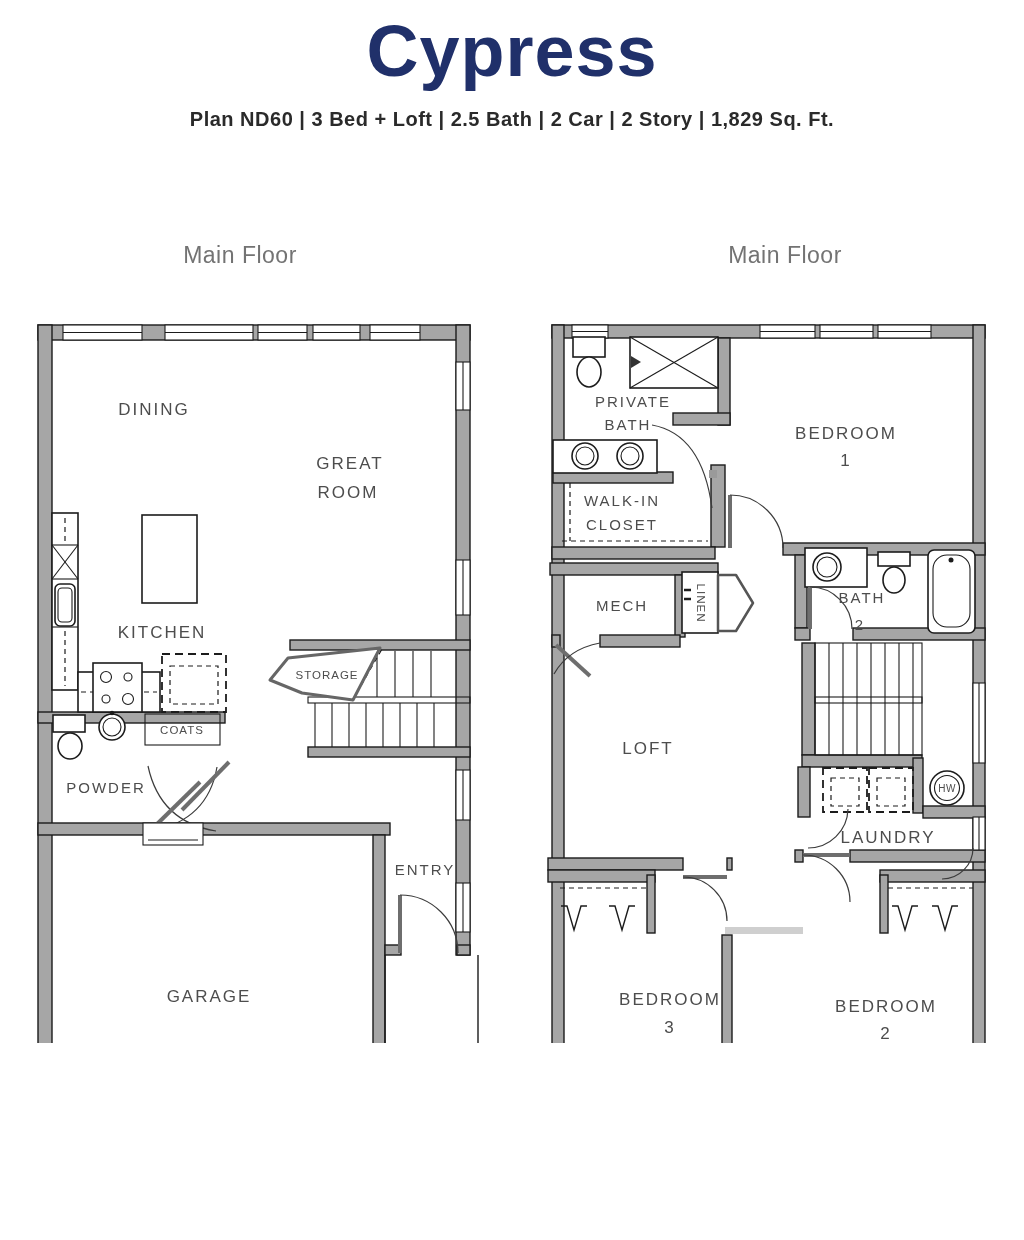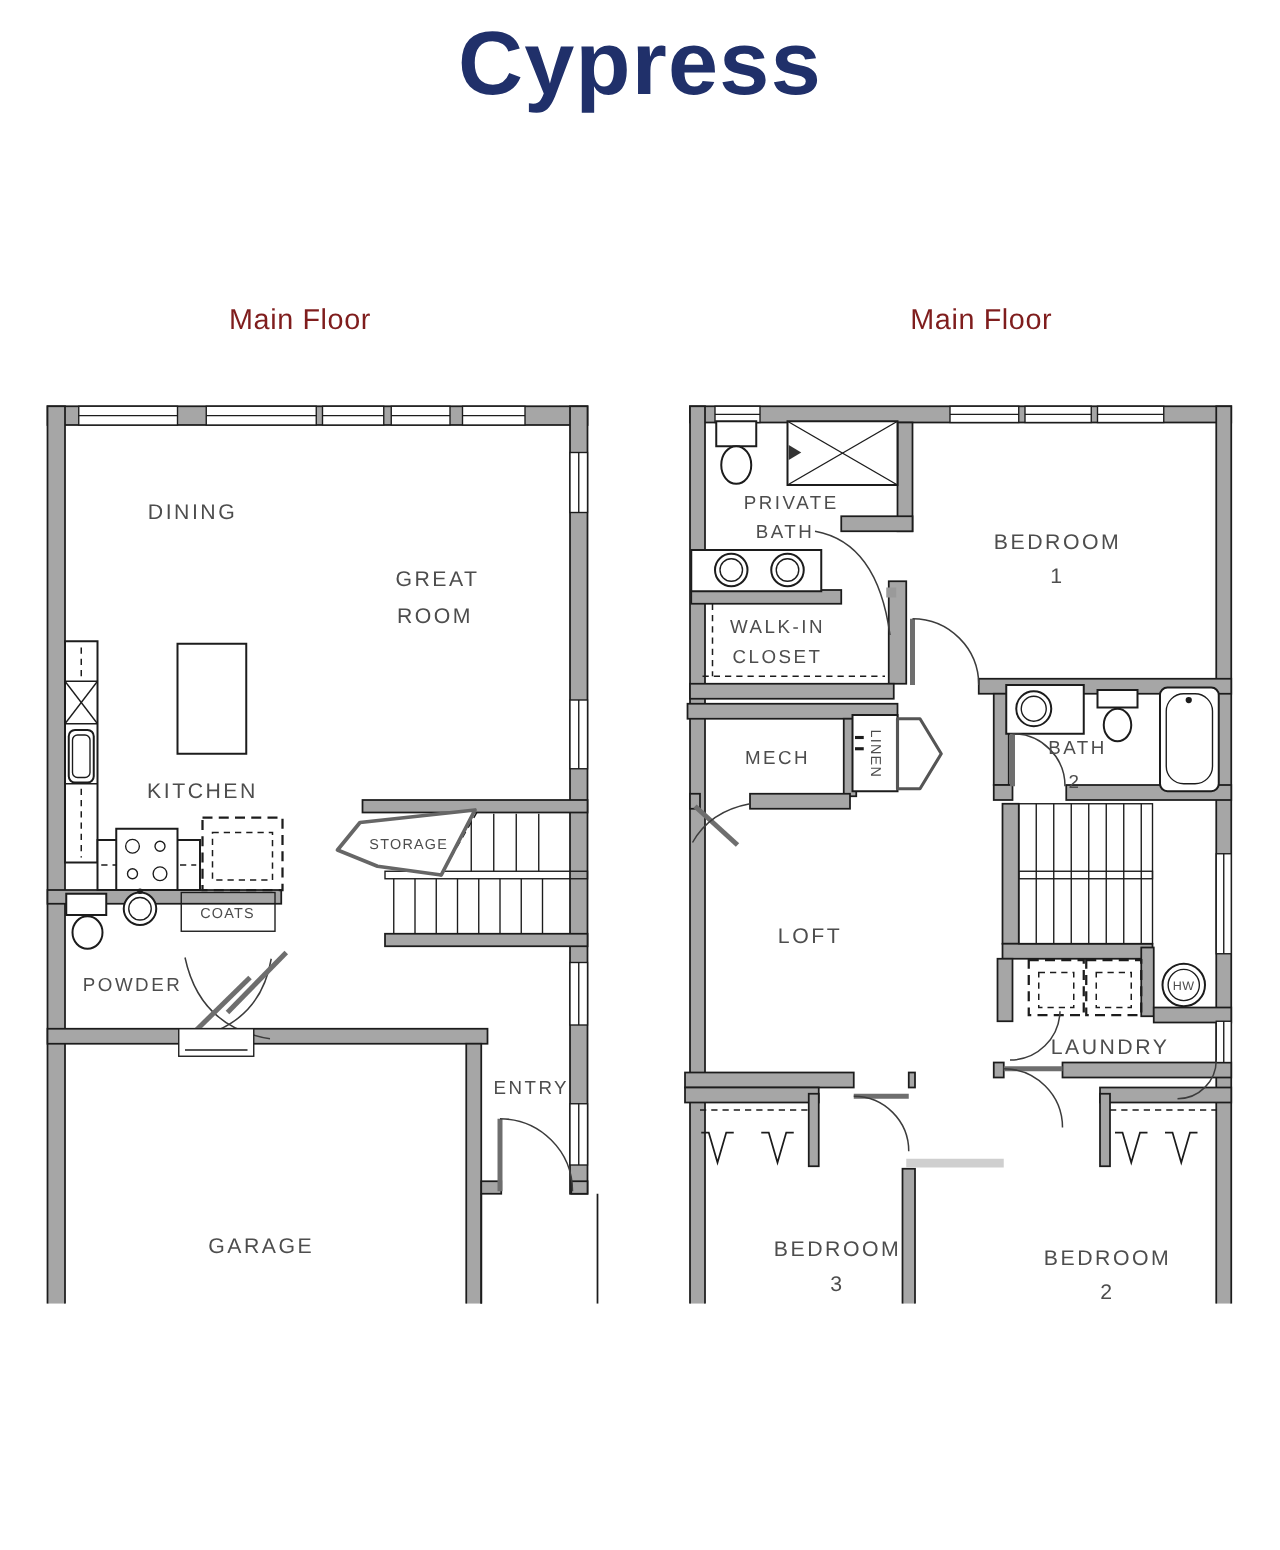--- a/index.html
+++ b/index.html
@@ -3,21 +3,21 @@
 <meta charset="utf-8">
 <style>
   html,body{margin:0;padding:0;background:#ffffff;}
   .page{position:relative;width:1024px;height:1043px;background:#fff;overflow:hidden;
         font-family:"Liberation Sans",sans-serif;}
   .title{position:absolute;top:10px;left:0;width:1024px;text-align:center;
          font-size:72px;font-weight:800;color:#20306a;letter-spacing:1px;margin:0;}
   .subtitle{position:absolute;top:108px;left:0;width:1024px;text-align:center;
             font-size:20px;font-weight:700;color:#2a2a2a;letter-spacing:.5px;}
   .floor-label{position:absolute;top:242px;width:300px;text-align:center;
-               font-size:23px;font-weight:500;color:#7f1d1d;letter-spacing:.5px;}
+               font-size:23px;font-weight:500;color:#737373;letter-spacing:.5px;}
   .floor-label.main{left:90px;}
   .floor-label.upper{left:635px;}
   .plan-svg{position:absolute;}
   .plan-svg.main{left:30px;top:322px;}
   .plan-svg.upper{left:540px;top:322px;}
   .watermark{position:absolute;left:738px;top:1162px;width:56px;height:56px;border-radius:50%;
              border:3px solid #efefef;}
   
   .wall{fill:#a6a6a6;stroke:#1c1c1c;stroke-width:1.4;}
   .win{fill:#ffffff;stroke:#1c1c1c;stroke-width:1.1;}
@@ -33,20 +33,21 @@
   .rlabel.md{font-size:15px;}
   .rlabel.sm{font-size:11.5px;letter-spacing:1px;}
   .rlabel.xs{font-size:10px;letter-spacing:.5px;}
 </style>
 </head>
 <body>
 
 <div class="page">
 
   <h1 class="title">Cypress</h1>
+  <div class="subtitle">Plan ND60  |  3 Bed + Loft  |  2.5 Bath  |  2 Car  |  2 Story  |  1,829 Sq. Ft.</div>
   <div class="floor-label main">Main Floor</div>
   <div class="floor-label upper">Main Floor</div>
 
   <svg class="plan-svg main" width="460" height="900" viewBox="0 0 460 900">
 
     <g>
       <rect class="wall" x="8" y="3" width="432" height="15"></rect>
       <rect class="wall" x="8" y="3" width="14" height="860"></rect>
       <rect class="wall" x="426" y="3" width="14" height="630"></rect>
       <rect class="wall" x="8" y="390" width="187" height="11"></rect>

